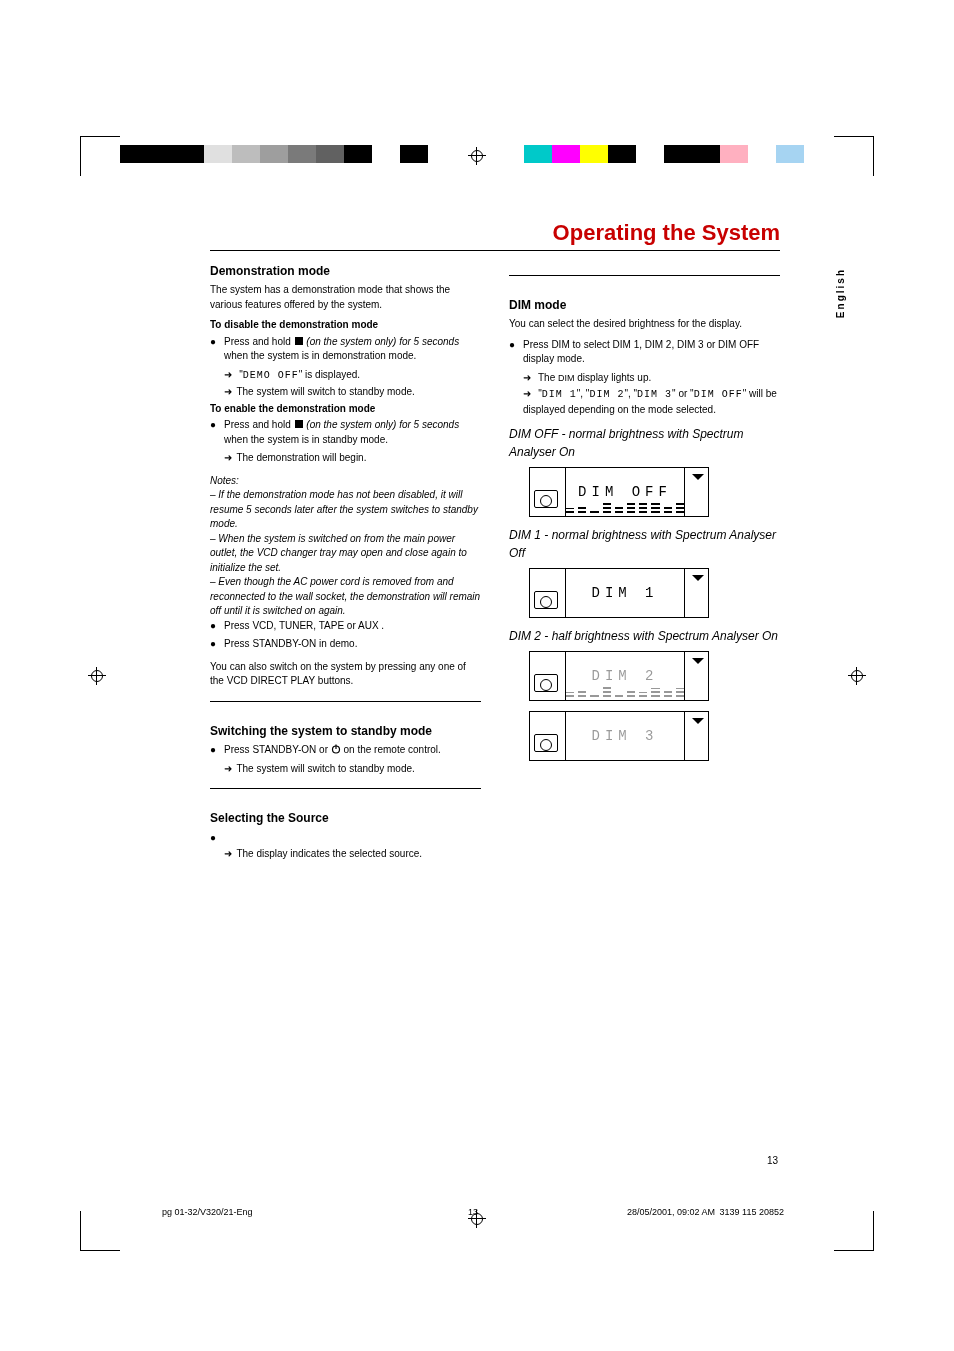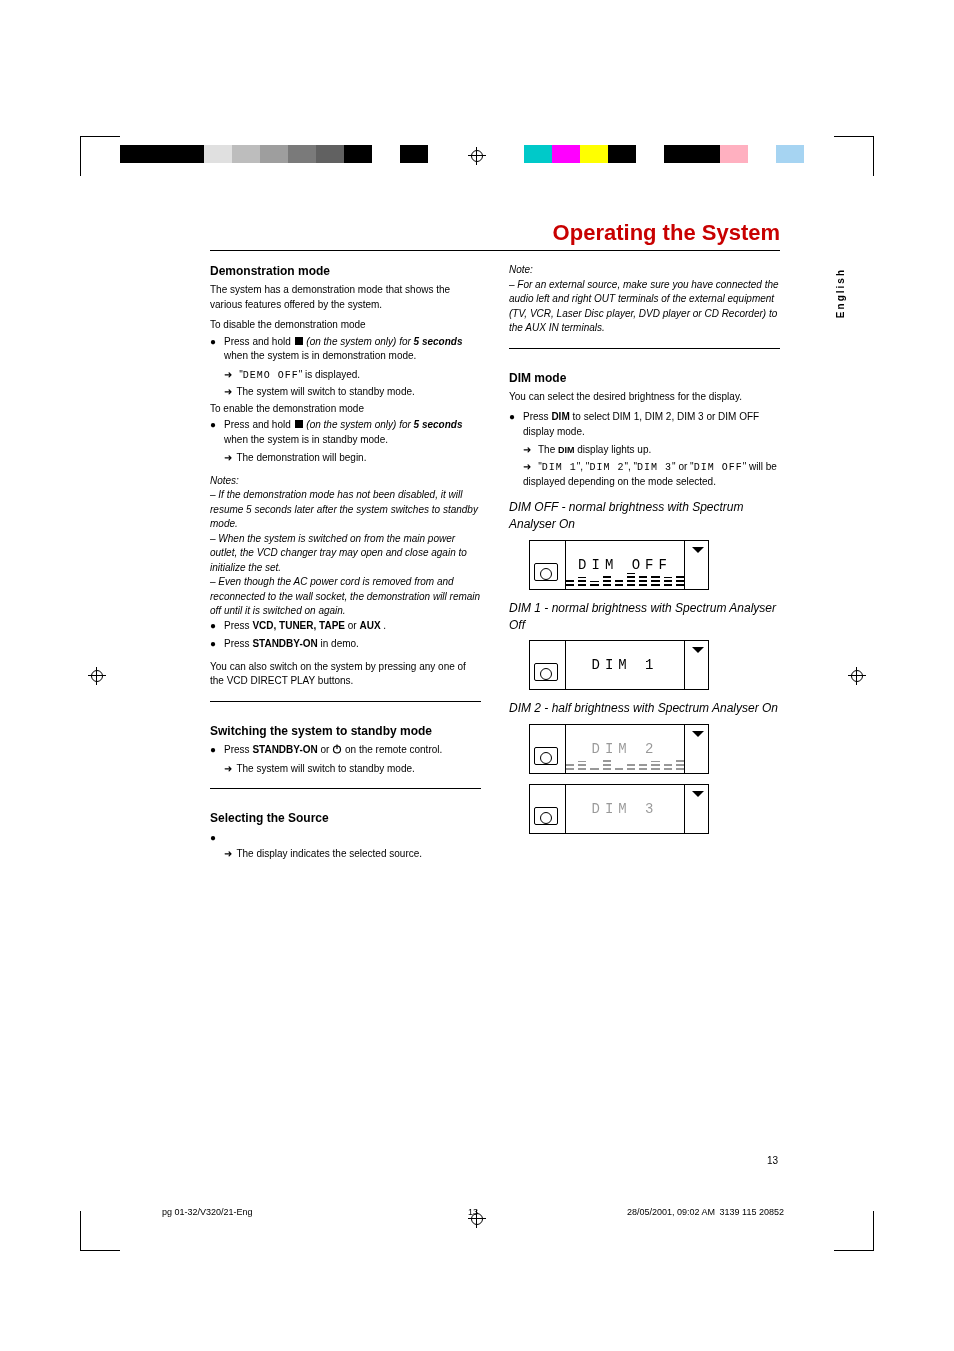--- a/index.html
+++ b/index.html
@@ -28,29 +28,29 @@
     .corner-tl { top: 136px; left: 80px; border-top:1px solid #000; border-left: 1px solid #000; }
     .corner-tr { top: 136px; right: 80px; border-top:1px solid #000; border-right: 1px solid #000; }
     .corner-bl { bottom: 100px; left: 80px; border-bottom:1px solid #000; border-left: 1px solid #000; }
     .corner-br { bottom: 100px; right: 80px; border-bottom:1px solid #000; border-right: 1px solid #000; }
     .page { position: absolute; left: 210px; top: 220px; width: 570px; }
     .title { font-size: 22px; font-weight: bold; color: #c80000; text-align: right; border-bottom: 1px solid #000; margin-bottom: 12px; padding-bottom: 4px; }
     .columns { display: flex; gap: 28px; font-size: 10px; line-height: 1.45; }
     .col { flex: 1; }
     h3 { font-size: 12px; font-weight: bold; margin-top: 12px; margin-bottom: 3px; border-top: 1px solid #000; padding-top: 21px; }
     h3.first { border-top: none; padding-top: 0; margin-top: 0; }
-    h4 { font-size: 10px; font-weight: normal; margin-top: 1px; margin-bottom: 2px; }
+    h4 { font-size: 10px; font-weight: bold; margin-top: 1px; margin-bottom: 2px; }
     .para { font-size: 10px; margin-bottom: 6px; }
     .bullet { display: flex; gap: 8px; margin-bottom: 4px; }
     .dot { font-size: 10px; line-height: 1; margin-top: 2px; }
     .arrow { margin-left: 14px; margin-bottom: 2px; }
     .arrow::before { content: "➜"; margin-right: 4px; }
     .notes { font-style: italic; font-size: 10px; margin-top: 8px; }
     .seg { font-family: "Courier New", monospace; letter-spacing: 1px; }
-    .bold { font-weight: bold; }
+    .bold { font-weight: normal; }
     .ital { font-style: italic; }
     .smcap { font-variant: small-caps; font-size: 9px; }
     .disp { border: 1px solid #000; width: 180px; height: 50px; margin: 6px 0 10px 20px; position: relative; display: flex; align-items: center; }
     .disp-inner-left { width: 36px; height: 100%; border-right: 1px solid #000; position: relative; }
     .disp-inner-right { width: 24px; height: 100%; border-left: 1px solid #000; margin-left: auto; position: relative; }
     .disp-text { flex: 1; text-align: center; font-family: "Courier New", monospace; letter-spacing: 5px; font-size: 14px; white-space: pre; }
     .disc-icon { position:absolute; left:4px; top:22px; width:24px; height:18px; border:1px solid #000; border-radius:2px; }
     .disc-icon::after { content:""; position:absolute; left:5px; top:4px; width:10px; height:10px; border:1px solid #000; border-radius:50%; }
     .tri { position:absolute; right:4px; top:6px; width:0; height:0; border-top:6px solid #000; border-left:6px solid transparent; border-right:6px solid transparent; }
     .spectrum { position:absolute; left: 36px; bottom: 3px; right: 24px; height: 14px; display:flex; gap:4px; align-items:flex-end; }
@@ -202,24 +202,20 @@
       <div class="arrow">The system will switch to standby mode.</div>
 
       <h3>Selecting the Source</h3>
       <div class="bullet">
         <span class="dot">●</span>
       </div>
       <div class="arrow">The display indicates the selected source.</div>
     </div>
 
     <div class="col">
-      <div class="notes" style="margin-top:0">
-        <div>Note:</div>
-        <div>– For an external source, make sure you have connected the audio left and right OUT terminals of the external equipment (TV, VCR, Laser Disc player, DVD player or CD Recorder) to the AUX IN terminals.</div>
-      </div>
 
       <h3>DIM mode</h3>
       <div class="para">You can select the desired brightness for the display.</div>
 
       <div class="bullet">
         <span class="dot">●</span>
         <span>
           <span>Press </span>
           <span class="bold">DIM</span>
           <span> to select DIM 1, DIM 2, DIM 3 or DIM OFF display mode.</span>

